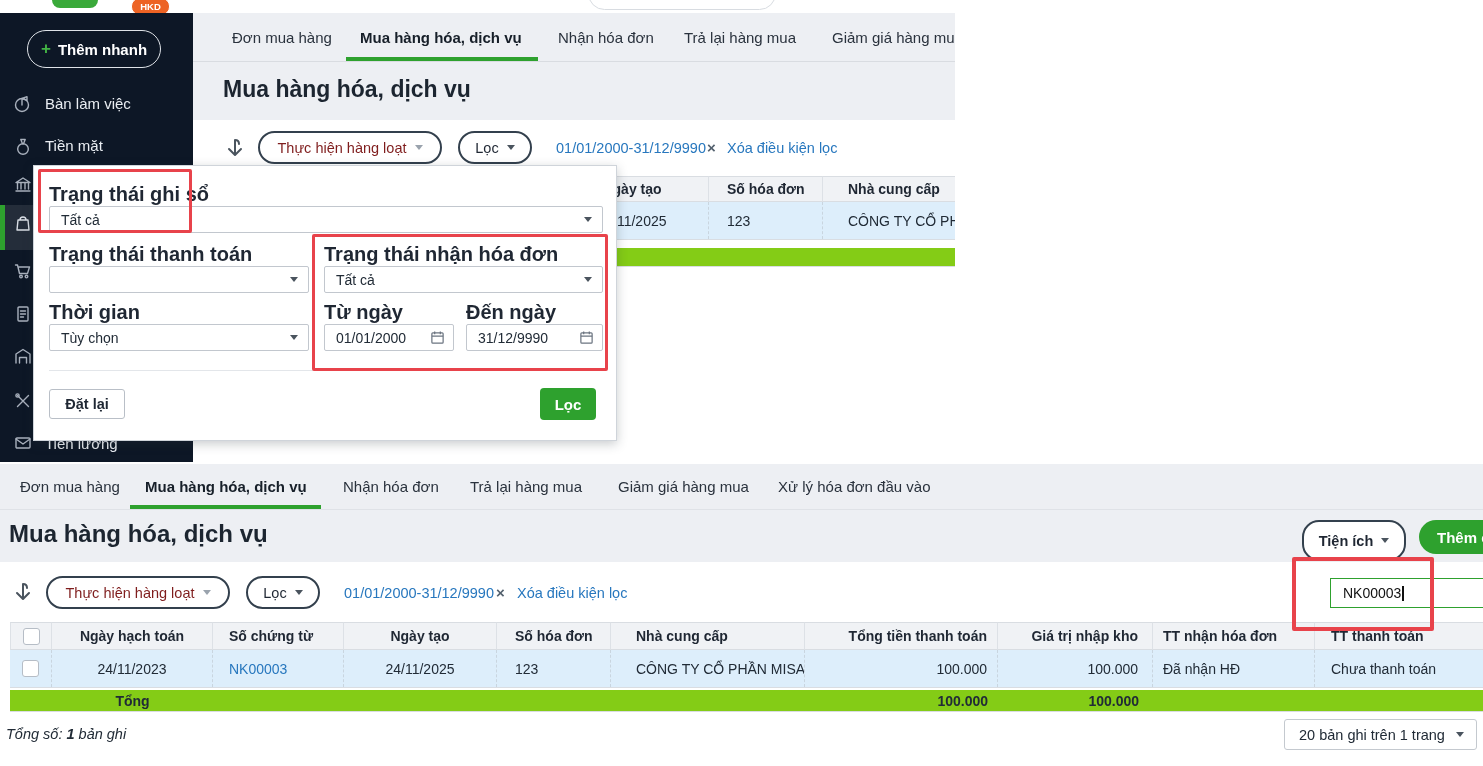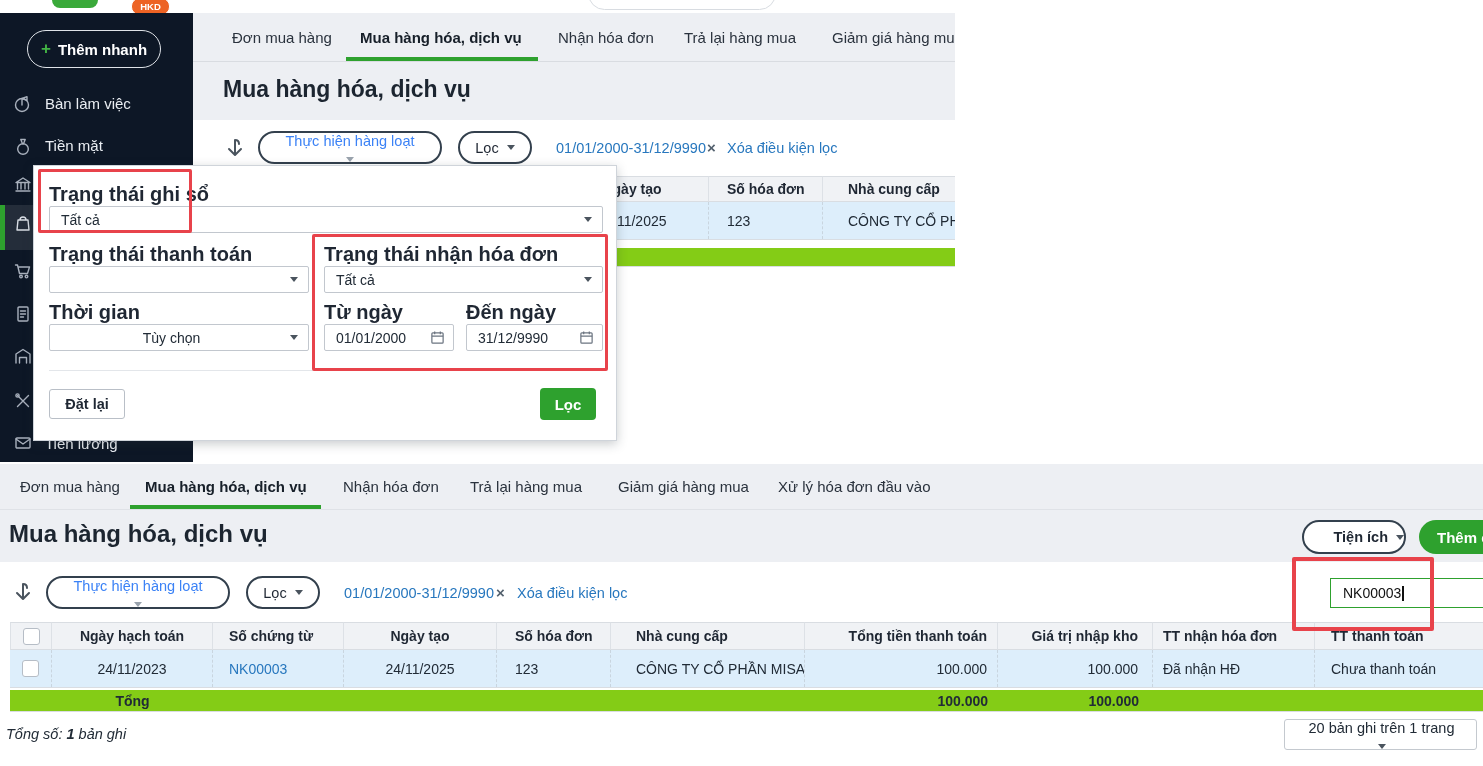--- a/index.html
+++ b/index.html
@@ -2,21 +2,21 @@
 <html><head>
 <meta charset="utf-8">
 <style>
   html,body{margin:0;padding:0;background:#fff;}
   #app{position:relative;width:1483px;height:766px;overflow:hidden;background:#fff;
        font-family:"Liberation Sans","DejaVu Sans",sans-serif;color:#212b36;}
   .abs{position:absolute;}
   
   .pill{position:absolute;display:flex;align-items:center;justify-content:center;gap:8px;
         border:2px solid #33404d;border-radius:17px;background:#fff;font-size:14.5px;color:#1f2733;box-sizing:border-box;}
-  .pill.muted{color:#3b82f6;flex-direction:column;}
+  .pill.muted{color:#7f1d1d;}
   .tri{width:0;height:0;border-left:4.5px solid transparent;border-right:4.5px solid transparent;border-top:5.5px solid #4a545e;display:inline-block;}
   .tri.gray{border-top-color:#9aa3ad;}
   .link{color:#2777be;font-size:14.5px;}
   .tab{position:absolute;top:0;height:100%;display:flex;align-items:center;font-size:15px;color:#2a323d;white-space:nowrap;}
   .tab.active{font-weight:bold;color:#171f29;}
   .underline{position:absolute;height:4px;background:#2ea12e;}
   .band{position:absolute;background:#edeff3;}
   .select{position:absolute;background:#fff;border:1px solid #c2c7ce;border-radius:2px;box-sizing:border-box;
           display:flex;align-items:center;padding:0 26px 0 11px;font-size:14px;color:#212b36;height:27px;}
   .select .tri{position:absolute;right:10px;}
@@ -203,21 +203,21 @@
         <span class="tri"></span>
       </div>
 
       <div class="flabel" style="left:290px;top:77px;">Trạng thái nhận hóa đơn</div>
       <div class="select" style="left:290px;top:100px;width:279px;">
         <span>Tất cả</span>
         <span class="tri"></span>
       </div>
 
       <div class="flabel" style="left:15px;top:135px;">Thời gian</div>
-      <div class="select" style="left:15px;top:158px;width:260px;justify-content:center;">
+      <div class="select" style="left:15px;top:158px;width:260px;">
         <span>Tùy chọn</span>
         <span class="tri"></span>
       </div>
 
       <div class="flabel" style="left:290px;top:135px;">Từ ngày</div>
       <div class="select" style="left:290px;top:158px;width:130px;padding-right:30px;">
         <span>01/01/2000</span>
         <svg width="15" height="15" viewBox="0 0 16 16" style="position:absolute;right:8px;stroke:#6b7480;fill:none;stroke-width:1.3;">
           <rect x="2" y="3" width="12" height="11" rx="1"></rect>
             <path d="M2 6.5h12M5 1.5v3M11 1.5v3"></path>
@@ -245,21 +245,21 @@
     <div class="tab active" style="left:145px;">Mua hàng hóa, dịch vụ</div>
     <div class="tab" style="left:343px;">Nhận hóa đơn</div>
     <div class="tab" style="left:470px;">Trả lại hàng mua</div>
     <div class="tab" style="left:618px;">Giảm giá hàng mua</div>
     <div class="tab" style="left:778px;">Xử lý hóa đơn đầu vào</div>
     <div class="underline" style="left:130px;bottom:0;width:191px;"></div>
   </div>
 
   <div class="band" style="left:0;top:510px;width:1483px;height:52px;">
     <div class="abs" style="left:9px;top:10px;font-size:24px;font-weight:bold;color:#1c2530;white-space:nowrap;">Mua hàng hóa, dịch vụ</div>
-    <div class="pill" style="left:1302px;top:10px;width:104px;height:34px;justify-content:flex-end;">
+    <div class="pill" style="left:1302px;top:10px;width:104px;height:41px;">
       <span style="font-weight:bold;">Tiện ích</span>
       <span class="tri"></span>
     </div>
     <div class="btn-green" style="left:1419px;top:10px;width:110px;height:34px;border-radius:17px;justify-content:flex-start;padding-left:18px;">
       <span>Thêm ch</span>
     </div>
   </div>
 
   <div class="abs" style="left:12px;top:580px;width:22px;height:24px;">
     <svg width="22" height="24" viewBox="0 0 22 24" style="stroke:#4a545e;fill:none;stroke-width:2;stroke-linecap:round;stroke-linejoin:round;">
@@ -322,21 +322,21 @@
     <div class="c col7 ar" style="padding-right:14px;font-weight:bold;">100.000</div>
     <div class="c col8"></div>
       <div class="c col9"></div>
   </div>
 
   <div class="abs" style="left:6px;top:726px;font-size:14.5px;color:#212b36;font-style:italic;">
     <span>Tổng số:</span>
     <span style="font-weight:bold;">1</span>
     <span>bản ghi</span>
   </div>
-  <div style="position:absolute;left:1284px;top:719px;width:193px;height:31px;border:1px solid #c4c9cf;border-radius:3px;box-sizing:border-box;background:#fff;display:flex;align-items:center;padding:0 12px 0 14px;font-size:14.5px;color:#212b36;flex-direction:column;">
+  <div style="position:absolute;left:1284px;top:719px;width:193px;height:31px;border:1px solid #c4c9cf;border-radius:3px;box-sizing:border-box;background:#fff;display:flex;align-items:center;padding:0 12px 0 14px;font-size:14.5px;color:#212b36;">
     <span style="flex:1;">20 bản ghi trên 1 trang</span>
     <span class="tri"></span>
   </div>
 
   <div class="redbox" style="left:38px;top:169px;width:148px;height:58px;border-width:3.5px;"></div>
   <div class="redbox" style="left:312px;top:234px;width:290px;height:131px;border-width:3.5px;"></div>
   <div class="redbox" style="left:1292px;top:557px;width:134px;height:66px;border-width:4px;"></div>
 
 </div>
 

